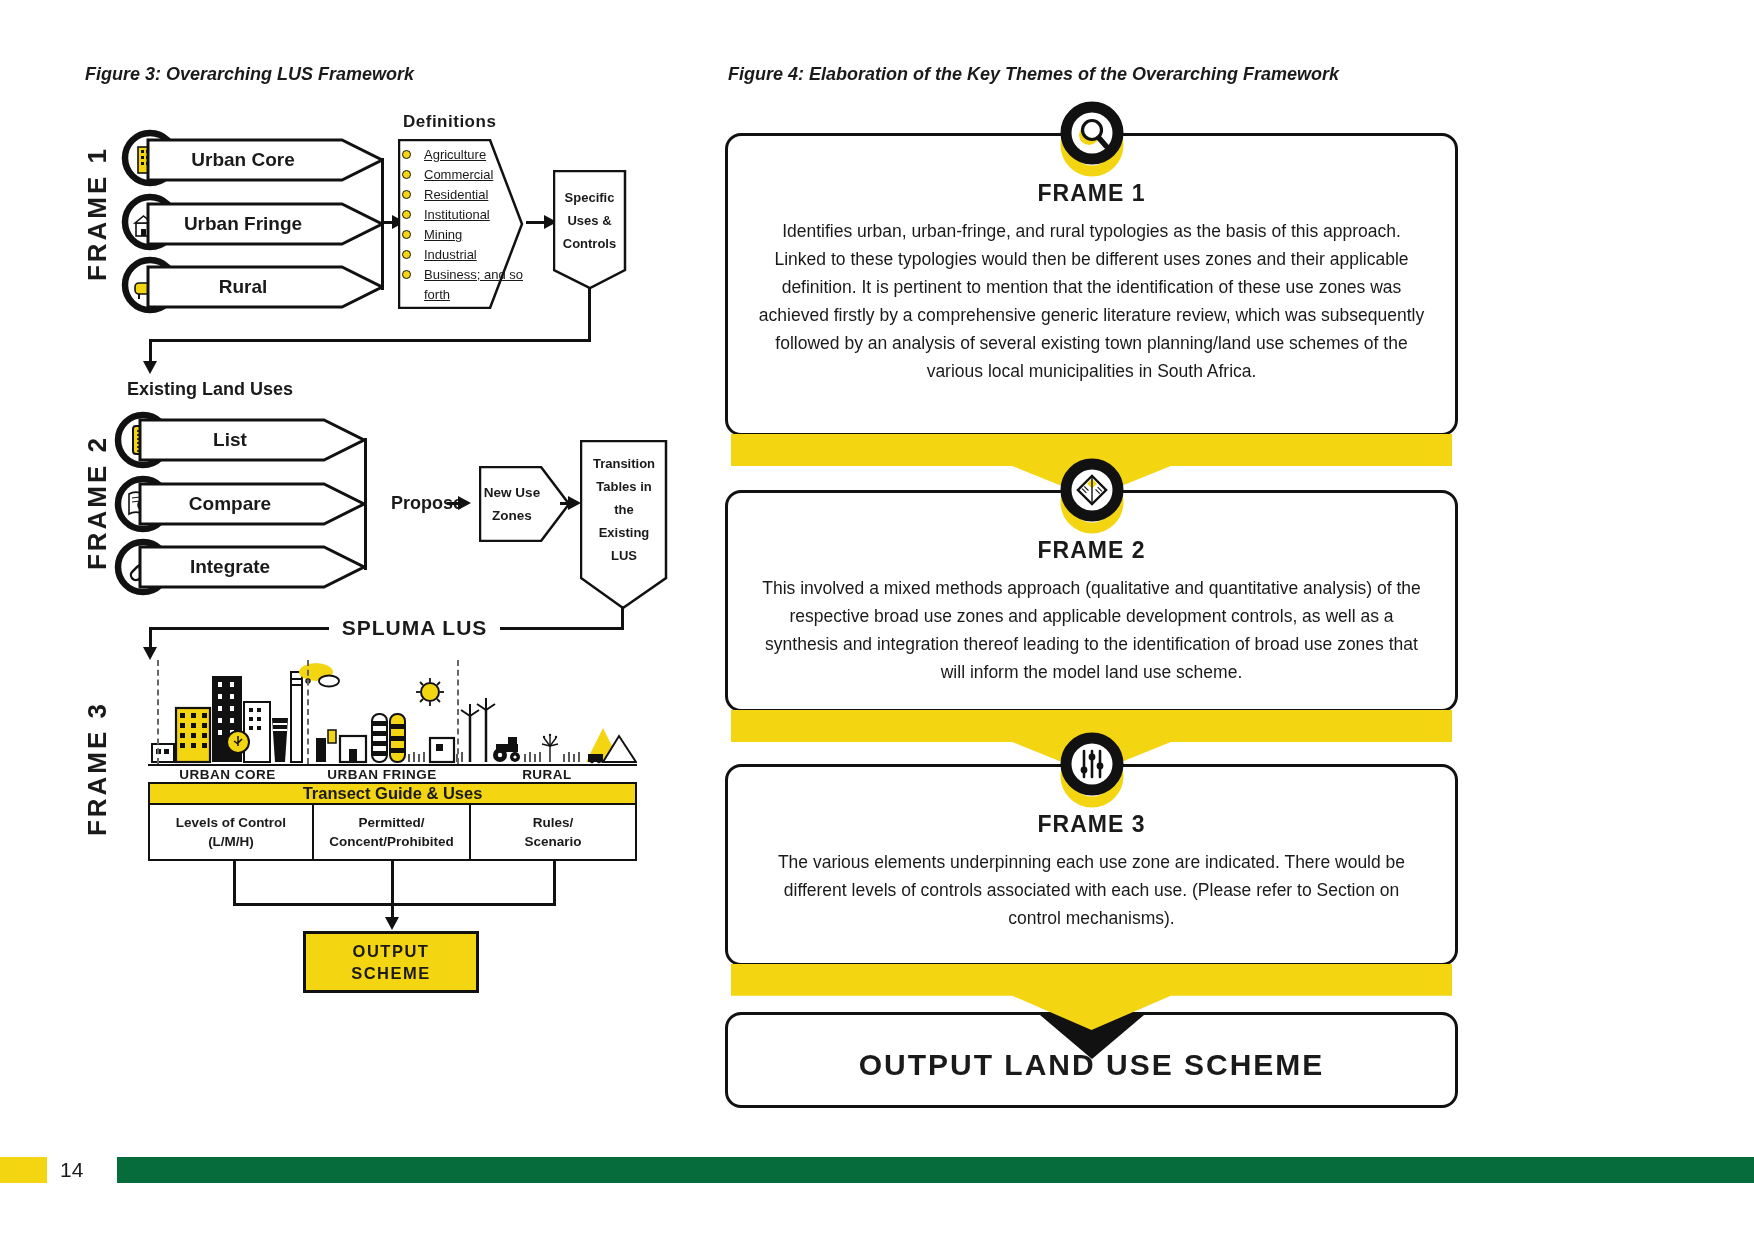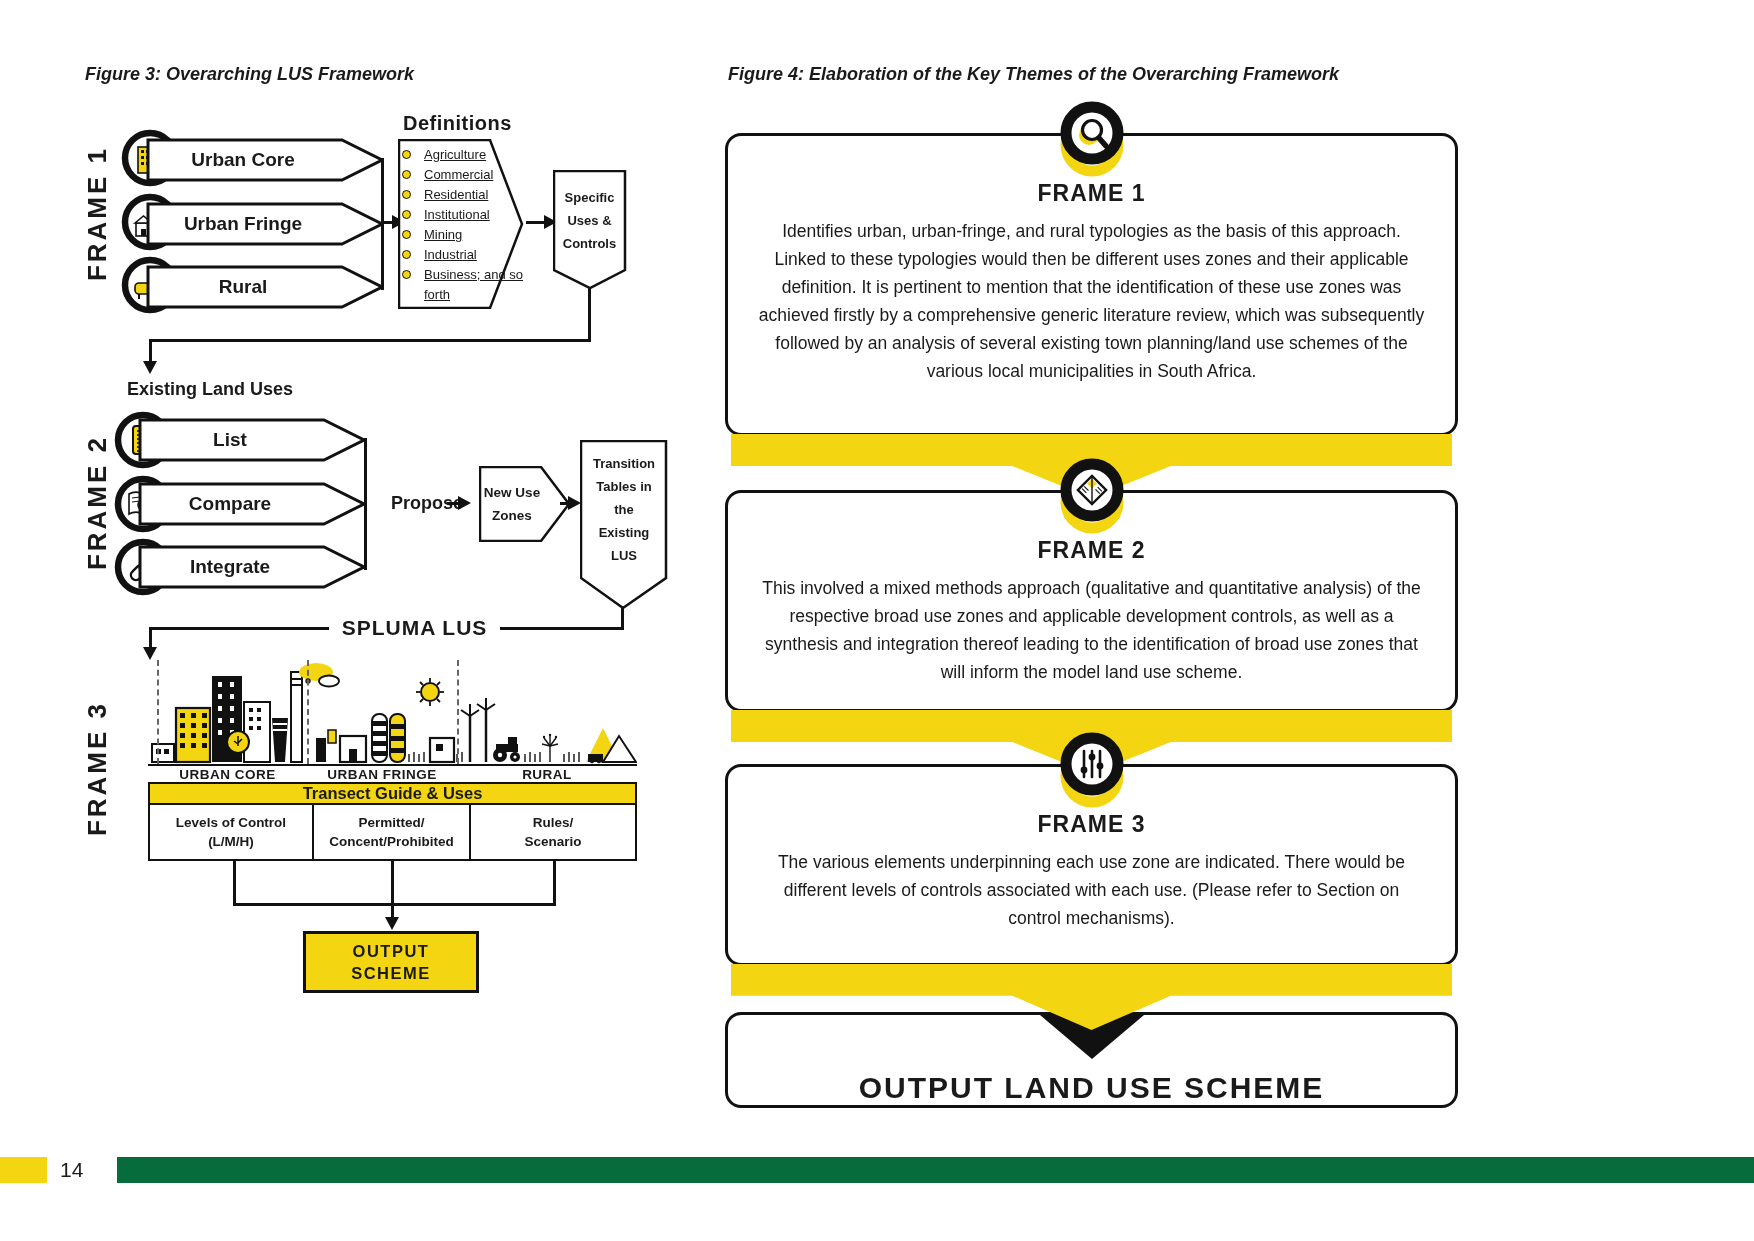--- a/index.html
+++ b/index.html
@@ -14,21 +14,21 @@
   .banner .lbl{position:absolute;left:8px;right:52px;top:0;bottom:0;display:flex;
                align-items:center;justify-content:center;font-weight:bold;font-size:19px;}
   .cicon{position:absolute;}
   .ln{position:absolute;background:#111;}
   .ah{position:absolute;width:0;height:0;}
   .ah.r{border-top:7px solid transparent;border-bottom:7px solid transparent;border-left:13px solid #111;}
   .ah.d{border-left:7px solid transparent;border-right:7px solid transparent;border-top:13px solid #111;}
   .shape{position:absolute;}
   .shape svg{position:absolute;left:0;top:0;}
   .shape .txt{position:absolute;font-weight:bold;text-align:center;}
-  .defs-title{font-weight:bold;font-size:20px;letter-spacing:.5px;}
+  .defs-title{font-weight:bold;font-size:17px;letter-spacing:.5px;}
   .defs-list{position:absolute;margin:0;padding:0;list-style:none;font-size:13px;line-height:20px;}
   .defs-list li{position:relative;padding-left:10px;width:104px;}
   .defs-list .bullet{position:absolute;left:-12px;top:4.5px;width:9px;height:9px;border-radius:50%;
                      background:#F4D512;border:1.5px solid #111;box-sizing:border-box;}
   .heading-bold{font-weight:bold;font-size:18px;white-space:nowrap;}
   .spluma{font-weight:bold;font-size:21px;letter-spacing:1px;text-align:center;}
   .gstrip{position:absolute;display:flex;border-top:2.5px solid #111;box-sizing:border-box;}
   .zcell{display:flex;align-items:center;justify-content:center;font-weight:bold;font-size:13.5px;letter-spacing:.5px;}
   .ybar{position:absolute;background:#F4D512;border:2px solid #111;box-sizing:border-box;display:flex;
         align-items:center;justify-content:center;font-weight:bold;font-size:16.5px;}
@@ -520,21 +520,21 @@
           <line x1="30" y1="22" x2="30" y2="48"></line>
           <line x1="38" y1="22" x2="38" y2="48"></line>
           <line x1="46" y1="22" x2="46" y2="48"></line>
         </g>
       <circle cx="30" cy="41" r="3.4" fill="#111"></circle>
         <circle cx="38" cy="28" r="3.4" fill="#111"></circle>
         <circle cx="46" cy="37" r="3.4" fill="#111"></circle>
     </svg>
   </div>
 
-  <div class="obox" style="top:1012px;height:96px;align-items:flex-end;">
+  <div class="obox" style="top:1012px;height:96px;">
     <div class="otitle">OUTPUT LAND USE SCHEME</div>
   </div>
   <div class="btri" style="top:1015px;"></div>
 
   <div class="footer-yellow"></div>
   <div class="pagenum">14</div>
   <div class="footer-green"></div>
 
 </div>
 

